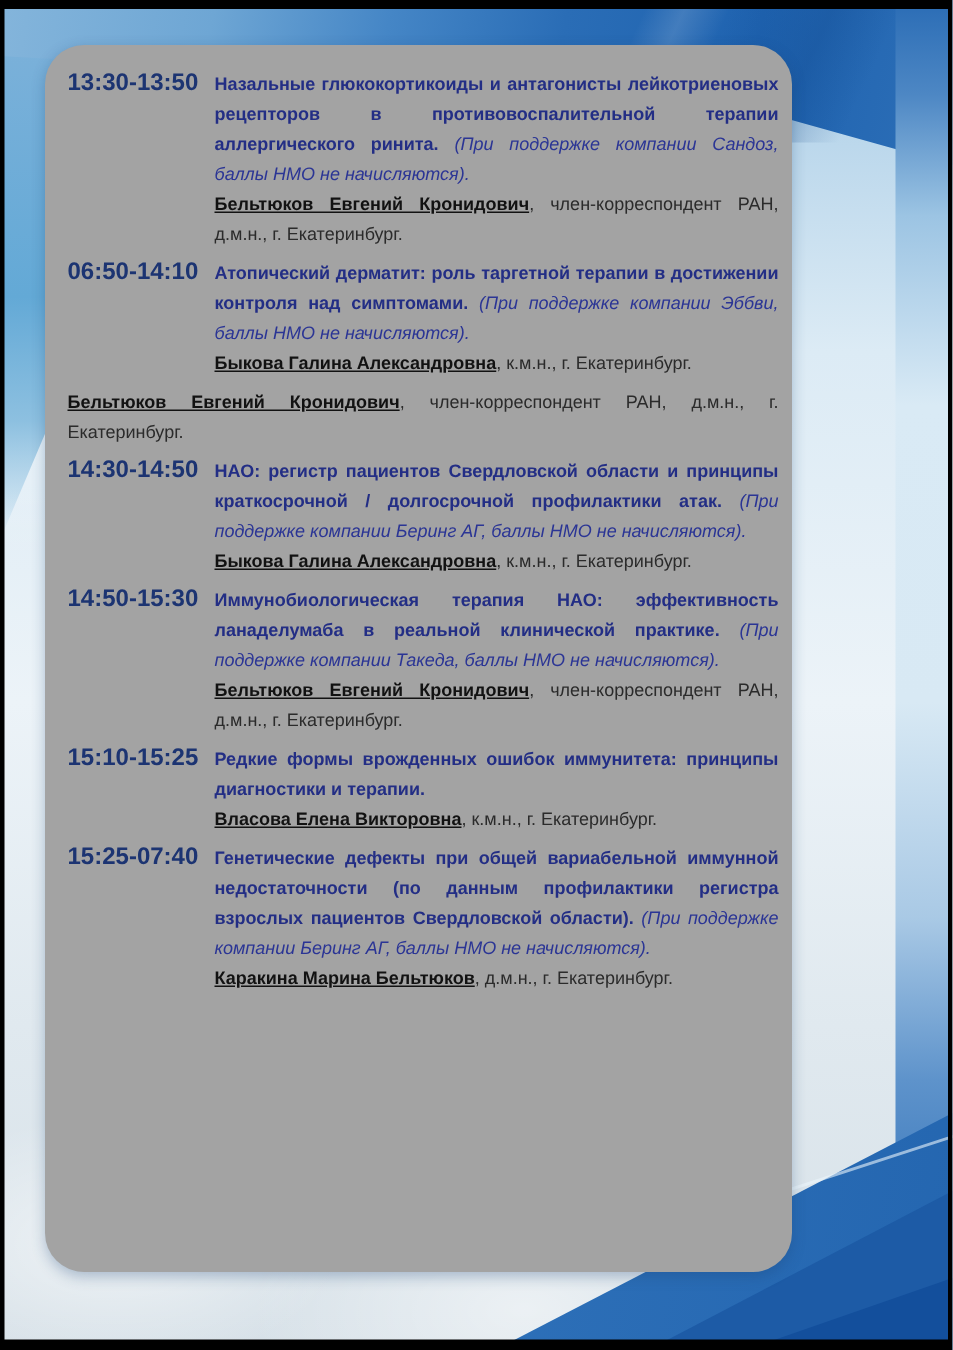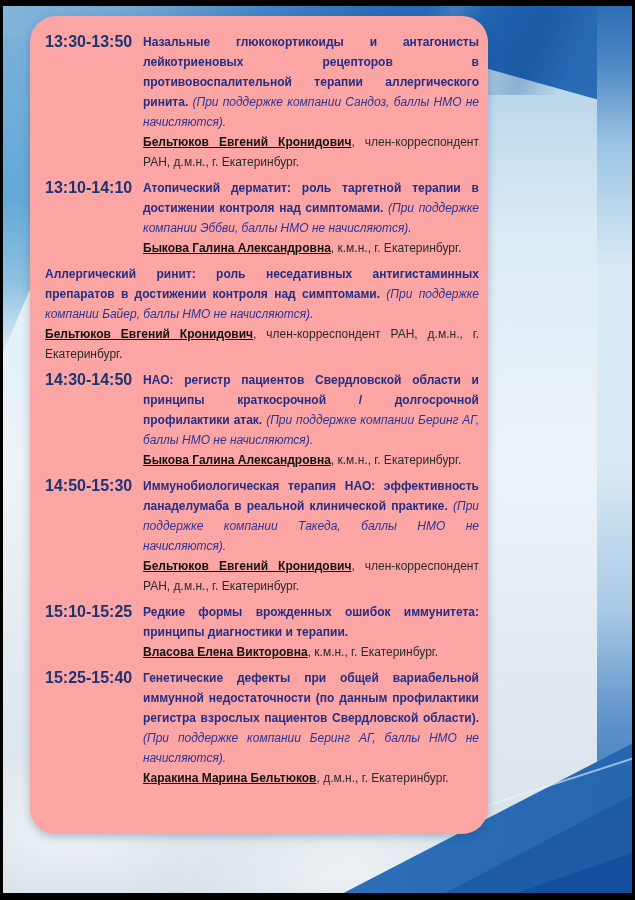--- a/index.html
+++ b/index.html
@@ -53,22 +53,22 @@
     background:rgba(235,245,252,.6);
     transform:rotate(-18deg); transform-origin:left center;
   }
   .frame {
     position:absolute; inset:0; box-sizing:border-box; pointer-events:none; z-index:50;
     border-style:solid; border-color:#000;
     border-width:6px 3px 7px 3px;
   }
   
   .card {
-    position:absolute; left:30px; top:16px; width:458px; height:818px;
-    background:#fca5a5; border-radius:26px;
+    position:absolute; left:30px; top:30px; width:498px; height:818px;
+    background:#a3a3a3; border-radius:26px;
     box-shadow:0 3px 9px rgba(25,65,115,.30);
     z-index:10;
   }
   .content {
     position:absolute; left:15px; right:9px; top:16px;
   }
   .session { display:flex; margin-bottom:6px; }
   .time {
     width:98px; flex:none;
     font-size:16px; line-height:20px; font-weight:bold;
@@ -99,30 +99,29 @@
   <div class="content">
   <div class="session">
     <div class="time">13:30-13:50</div>
     <div class="sbody">
       <p class="p-title"><span class="title">Назальные глюкокортикоиды и антагонисты лейкотриеновых рецепторов в противовоспалительной терапии аллергического ринита.</span> <span class="note">(При поддержке компании Сандоз, баллы НМО не начисляются).</span></p>
       <p class="p-speaker"><span class="name">Бельтюков Евгений Кронидович</span><span class="sinfo">, член-корреспондент РАН, д.м.н., г. Екатеринбург.</span></p>
     </div>
   </div>
 
   <div class="session">
-    <div class="time">13:10-14:10</div>
+    <div class="time">06:50-14:10</div>
     <div class="sbody">
       <p class="p-title"><span class="title">Атопический дерматит: роль таргетной терапии в достижении контроля над симптомами.</span> <span class="note">(При поддержке компании Эббви, баллы НМО не начисляются).</span></p>
       <p class="p-speaker"><span class="name">Быкова Галина Александровна</span><span class="sinfo">, к.м.н., г. Екатеринбург.</span></p>
     </div>
   </div>
 
   <div class="session">
     <div class="sbody">
-      <p class="p-title"><span class="title">Аллергический ринит: роль неседативных антигистаминных препаратов в достижении контроля над симптомами.</span> <span class="note">(При поддержке компании Байер, баллы НМО не начисляются).</span></p>
       <p class="p-speaker"><span class="name">Бельтюков Евгений Кронидович</span><span class="sinfo">, член-корреспондент РАН, д.м.н., г. Екатеринбург.</span></p>
     </div>
   </div>
 
   <div class="session">
     <div class="time">14:30-14:50</div>
     <div class="sbody">
       <p class="p-title"><span class="title">НАО: регистр пациентов Свердловской области и принципы краткосрочной / долгосрочной профилактики атак.</span> <span class="note">(При поддержке компании Беринг АГ, баллы НМО не начисляются).</span></p>
       <p class="p-speaker"><span class="name">Быкова Галина Александровна</span><span class="sinfo">, к.м.н., г. Екатеринбург.</span></p>
     </div>
@@ -138,21 +137,21 @@
 
   <div class="session">
     <div class="time">15:10-15:25</div>
     <div class="sbody">
       <p class="p-title"><span class="title">Редкие формы врожденных ошибок иммунитета: принципы диагностики и терапии.</span> </p>
       <p class="p-speaker"><span class="name">Власова Елена Викторовна</span><span class="sinfo">, к.м.н., г. Екатеринбург.</span></p>
     </div>
   </div>
 
   <div class="session">
-    <div class="time">15:25-15:40</div>
+    <div class="time">15:25-07:40</div>
     <div class="sbody">
       <p class="p-title"><span class="title">Генетические дефекты при общей вариабельной иммунной недостаточности (по данным профилактики регистра взрослых пациентов Свердловской области).</span> <span class="note">(При поддержке компании Беринг АГ, баллы НМО не начисляются).</span></p>
       <p class="p-speaker"><span class="name">Каракина Марина Бельтюков</span><span class="sinfo">, д.м.н., г. Екатеринбург.</span></p>
     </div>
   </div>
 </div>
 </div>
 
 <div class="frame"></div>
 

